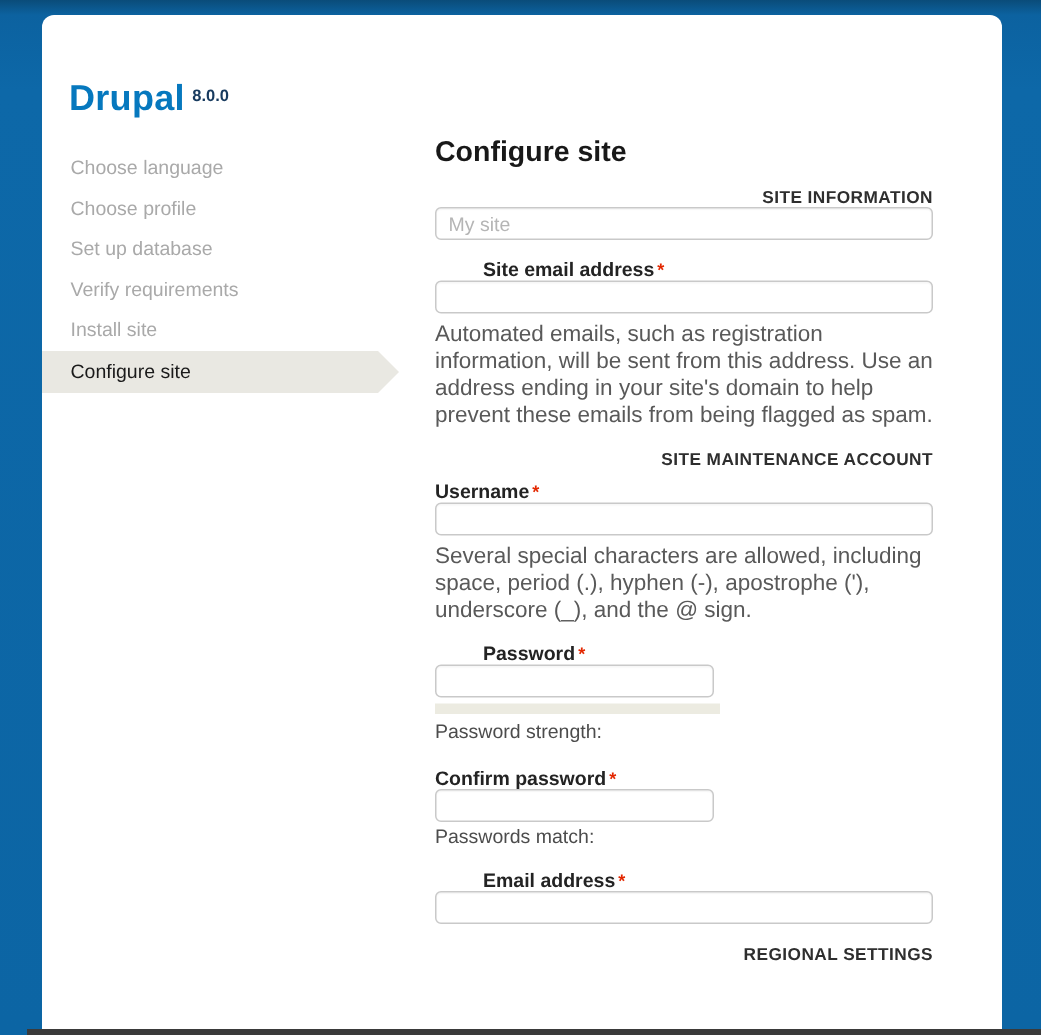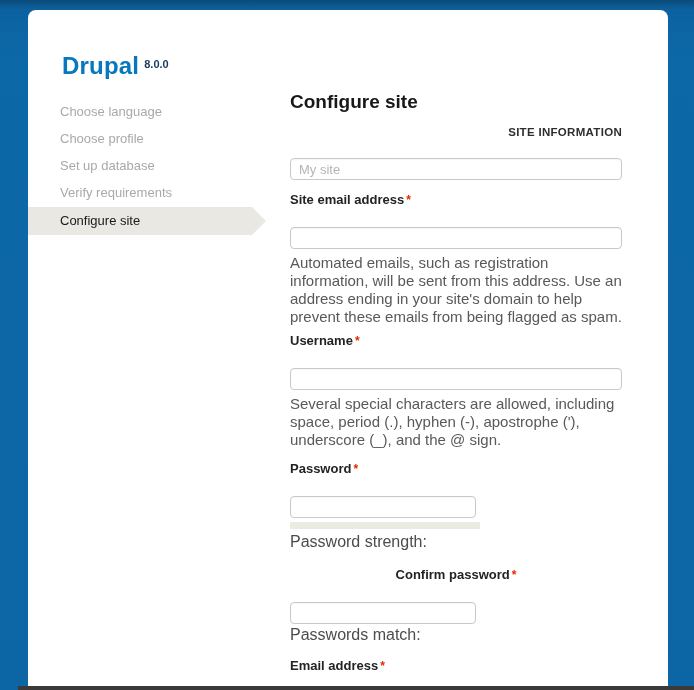--- a/index.html
+++ b/index.html
@@ -21,21 +21,21 @@
     left: 28px;
     top: 10px;
     width: 640px;
     height: 680px;
     background: #ffffff;
     border-radius: 8px 8px 0 0;
   }
   
   .logo {
     position: absolute;
-    left: 34px;
+    left: 18px;
     top: 42px;
     white-space: nowrap;
   }
   .logo-text {
     font-size: 24px;
     font-weight: bold;
     color: #0678be;
     letter-spacing: 0.2px;
   }
   .logo-version {
@@ -48,21 +48,21 @@
   
   .steps {
     position: absolute;
     left: 0;
     top: 88px;
     width: 262px;
   }
   .step {
     height: 27px;
     line-height: 27px;
-    padding-left: 32px;
+    padding-left: 19px;
     font-size: 13px;
     color: #a9a9a9;
   }
   .step.active {
     position: relative;
     background: #e9e8e2;
     height: 28px;
     line-height: 28px;
     width: 224px;
     color: #1a1a1a;
@@ -101,31 +101,31 @@
     text-transform: uppercase;
     text-align: right;
   }
   .field-label {
     display: block;
     margin-top: 7px;
     font-size: 13px;
     font-weight: bold;
     color: #232323;
   }
-  .field-label.gap { margin-top: 12px; }
-  .field-label.gap-lg { margin-top: 16px; text-align: center; }
+  .field-label.gap { margin-top: 12px; margin-left: 32px; }
+  .field-label.gap-lg { margin-top: 16px; }
   .req {
     color: #e32700;
     font-weight: bold;
     font-size: 12px;
     margin-left: 2px;
   }
   input.text-input {
     display: block;
-    margin-top: 20px;
+    margin-top: 0;
     width: 332px;
     height: 22px;
     border: 1px solid #c9c9c9;
     border-radius: 4px;
     padding: 0 8px;
     font-family: "Liberation Sans", sans-serif;
     font-size: 13px;
     color: #333;
     background: #ffffff;
     box-shadow: inset 0 1px 1px rgba(0,0,0,0.04);
@@ -140,21 +140,21 @@
     color: #595959;
   }
   .strength-bar {
     margin-top: 4px;
     width: 190px;
     height: 7px;
     background: #ecebe1;
   }
   .inline-note {
     margin-top: 4px;
-    font-size: 16px;
+    font-size: 13px;
     color: #4c4c4c;
   }
   .bottom-bar {
     position: absolute;
     left: 18px;
     right: 0;
     bottom: 0;
     height: 4px;
     background: #3a3a3a;
     z-index: 5;
@@ -168,36 +168,38 @@
 
     <div class="logo">
       <span class="logo-text">Drupal</span><span class="logo-version">8.0.0</span>
     </div>
 
     <nav class="steps">
       <div class="step">Choose language</div>
       <div class="step">Choose profile</div>
       <div class="step">Set up database</div>
       <div class="step">Verify requirements</div>
+      <div class="step">Install site</div>
       <div class="step active">Configure site</div>
     </nav>
 
     <main class="main">
       <h1 class="page-title">Configure site</h1>
 
       <div class="fieldset-legend">SITE INFORMATION</div>
 
       <input class="text-input" type="text" placeholder="My site" style="">
 
       <label class="field-label gap">
         <span>Site email address</span><span class="req">*</span>
       </label>
       <input class="text-input" type="text" value="" style="">
       <div class="description">Automated emails, such as registration information, will be sent from this address. Use an address ending in your site's domain to help prevent these emails from being flagged as spam.</div>
 
+      <div class="fieldset-legend" style="margin-top:15px;">SITE MAINTENANCE ACCOUNT</div>
 
       <label class="field-label">
         <span>Username</span><span class="req">*</span>
       </label>
       <input class="text-input" type="text" value="" style="">
       <div class="description">Several special characters are allowed, including space, period (.), hyphen (-), apostrophe ('), underscore (_), and the @ sign.</div>
 
       <label class="field-label gap">
         <span>Password</span><span class="req">*</span>
       </label>

